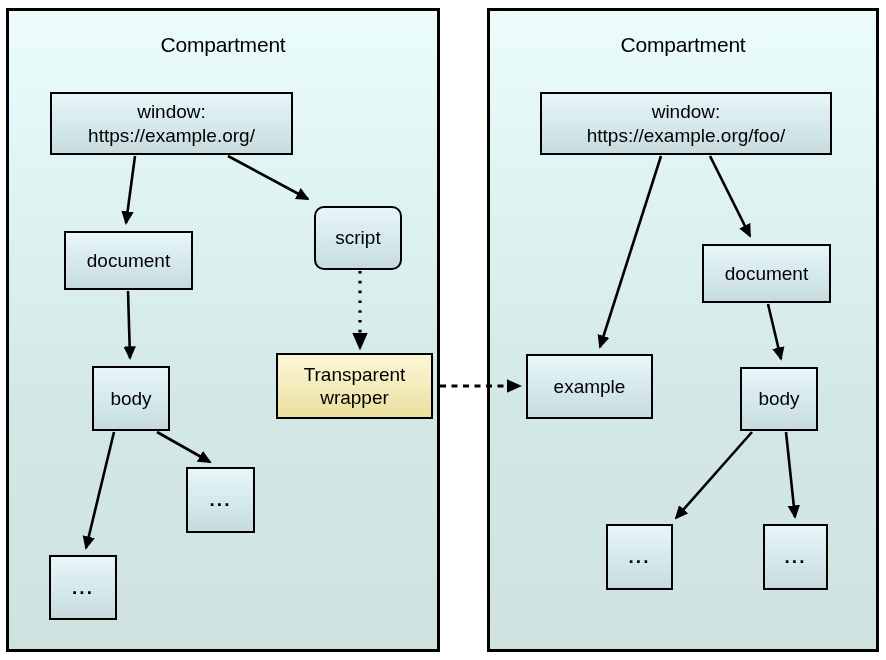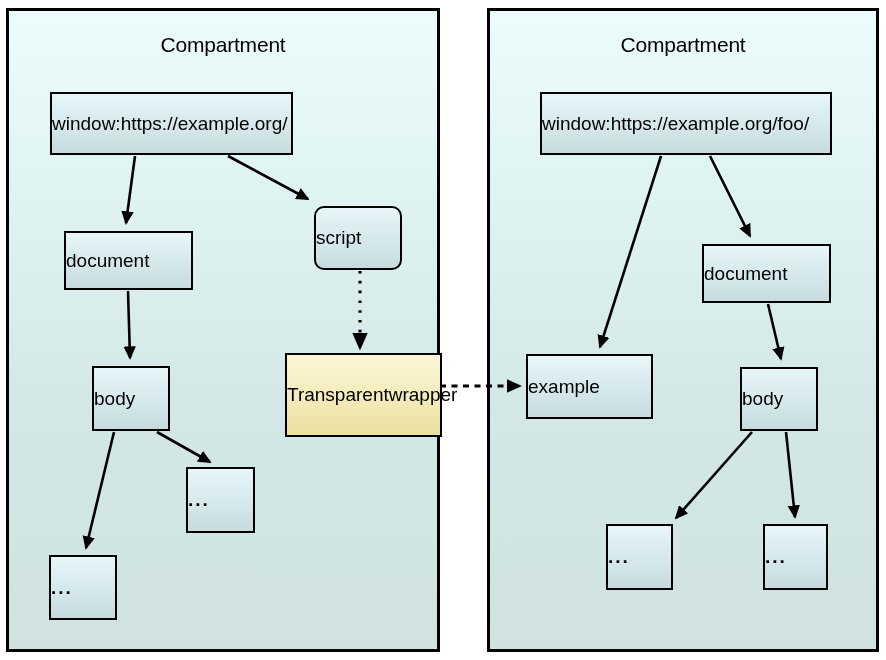--- a/index.html
+++ b/index.html
@@ -38,21 +38,23 @@
     color: #000;
     letter-spacing: -0.2px;
   }
 
   .node {
     position: absolute;
     border: 2.5px solid #000000;
     background: linear-gradient(to bottom, #e8f6f8 0%, #dceef2 30%, #cfe3e6 75%, #c7dade 100%);
     box-sizing: border-box;
     display: flex;
+    flex-direction: column;
     align-items: center;
+    justify-content: center;
     font-size: 19px;
     color: #000;
     line-height: 1.22;
     text-align: center;
     z-index: 3;
   }
   .node .url {
   }
   .node.wrapper {
     background: linear-gradient(to bottom, #fbf6d6 0%, #f6eec2 40%, #ebdf9f 100%);
@@ -64,21 +66,21 @@
     font-weight: 700;
   }
 
   
   #node-window-left   { left: 50px;  top: 92px;  width: 243px; height: 63px; }
   #node-document-left { left: 64px;  top: 231px; width: 129px; height: 59px; }
   #node-script        { left: 314px; top: 206px; width: 88px;  height: 64px; border-radius: 10px; }
   #node-body-left     { left: 92px;  top: 366px; width: 78px;  height: 65px; }
   #node-ellipsis-l1   { left: 186px; top: 467px; width: 69px;  height: 66px; }
   #node-ellipsis-l2   { left: 49px;  top: 555px; width: 68px;  height: 65px; }
-  #node-wrapper       { left: 285px; top: 353px; width: 157px; height: 84px; }
+  #node-wrapper       { left: 276px; top: 353px; width: 157px; height: 66px; }
 
   
   #node-window-right   { left: 540px; top: 92px;  width: 292px; height: 63px; }
   #node-document-right { left: 702px; top: 244px; width: 129px; height: 59px; }
   #node-location       { left: 526px; top: 354px; width: 127px; height: 65px; }
   #node-body-right     { left: 740px; top: 367px; width: 78px;  height: 64px; }
   #node-ellipsis-r1    { left: 606px; top: 524px; width: 67px;  height: 66px; }
   #node-ellipsis-r2    { left: 763px; top: 524px; width: 65px;  height: 66px; }
 
   #edge-layer {

